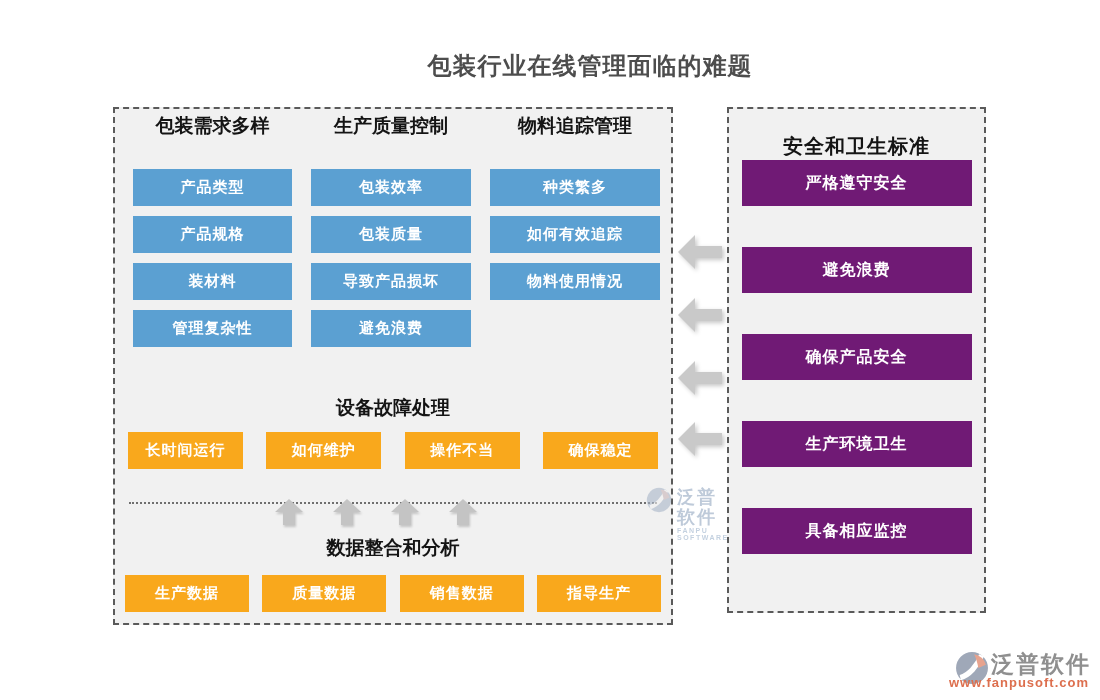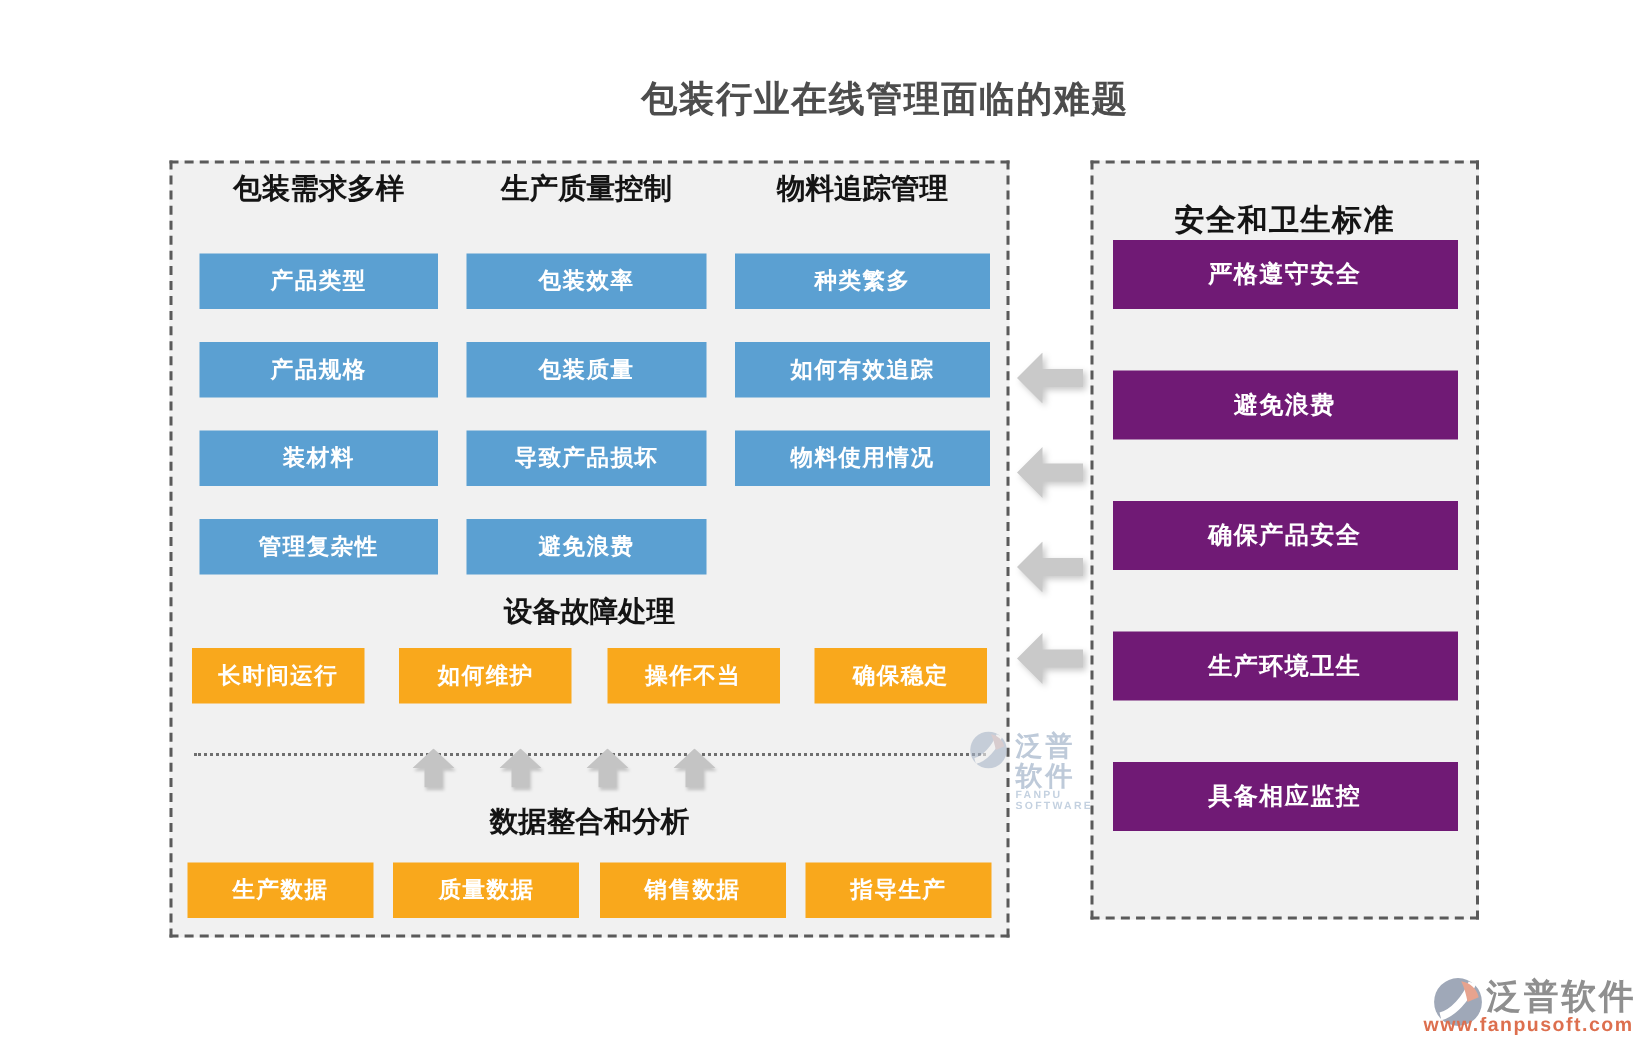--- a/index.html
+++ b/index.html
@@ -21,21 +21,21 @@
   .col-headers{
     position:absolute;left:18px;top:4px;width:527px;
     display:grid;grid-template-columns:159px 160px 170px;justify-content:space-between;
   }
   .col-header{
     text-align:center;font-size:19px;font-weight:700;color:#141414;
   }
   .blue-grid{
     position:absolute;left:18px;top:60px;width:527px;
     display:grid;grid-template-columns:159px 160px 170px;justify-content:space-between;
-    grid-auto-rows:37px;row-gap:22px;
+    grid-auto-rows:37px;row-gap:10px;
   }
   .chip-blue{
     background:#5ba0d2;color:#ffffff;font-size:15px;font-weight:700;
     display:flex;align-items:center;justify-content:center;letter-spacing:1px;
   }
   .section-header{
     position:absolute;left:0;width:100%;text-align:center;
     font-size:19px;font-weight:700;color:#141414;
   }
   .hdr-equipment{top:286px;}

